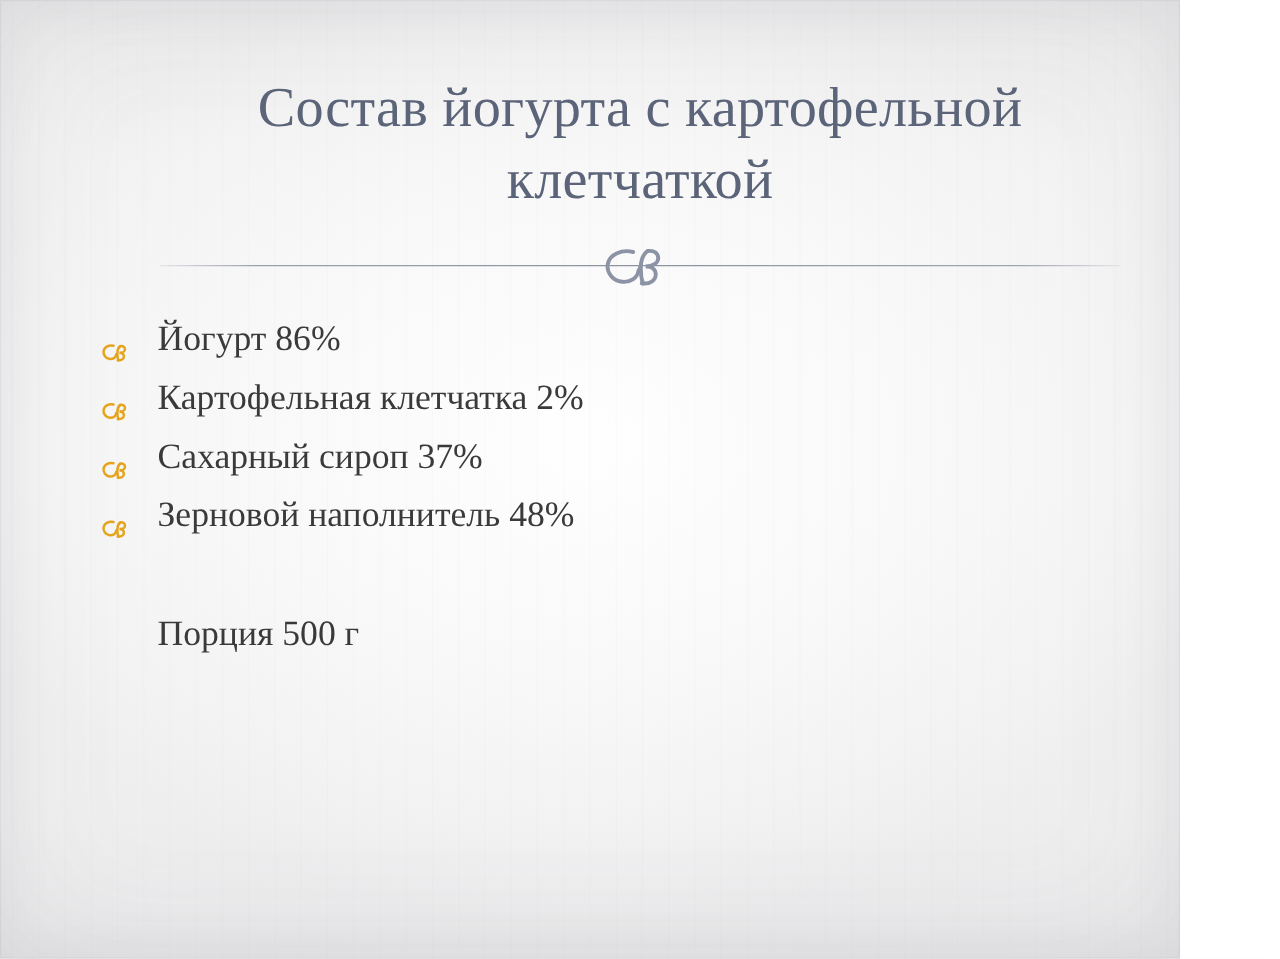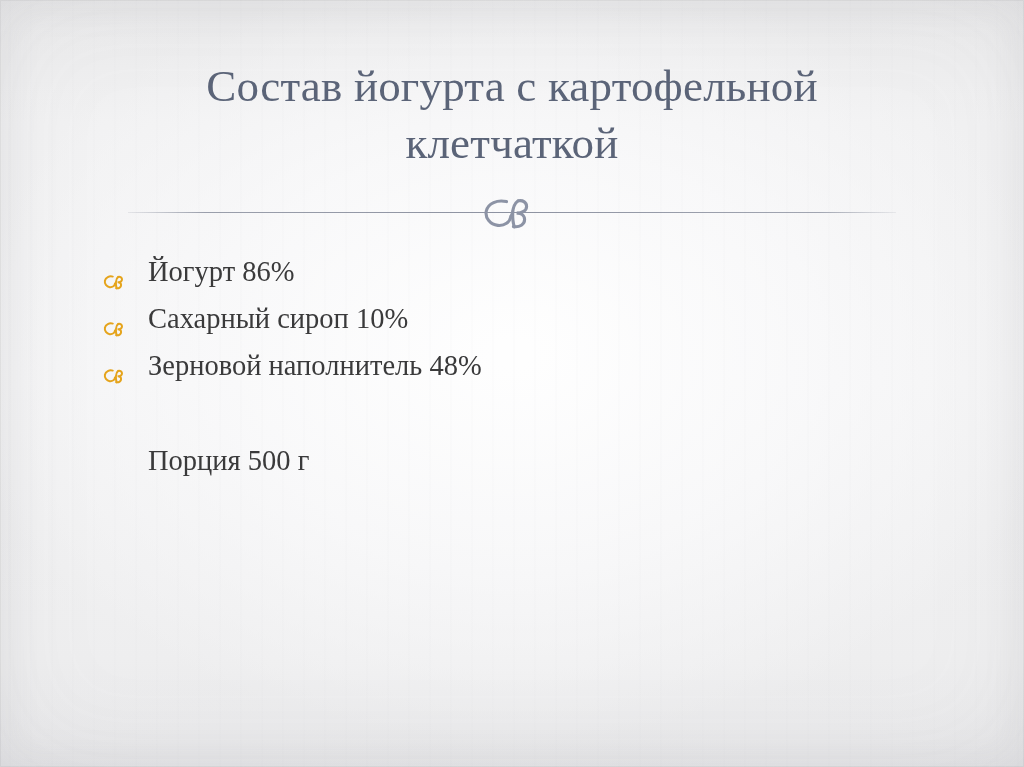--- a/index.html
+++ b/index.html
@@ -3,21 +3,21 @@
 <meta charset="utf-8">
 <style>
   html, body {
     margin: 0;
     padding: 0;
     background: #ffffff;
   }
 
   #slide {
     position: relative;
-    width: 1024px;
+    width: 944px;
     height: 767px;
     overflow: hidden;
     font-family: "Liberation Serif", "DejaVu Serif", serif;
     background-color: #ececed;
     background-image:
       radial-gradient(ellipse 78% 72% at 50% 46%,
          rgba(255,255,255,0.95) 0%,
          rgba(250,250,251,0.75) 38%,
          rgba(238,238,239,0.25) 70%,
          rgba(222,222,224,0.0) 100%),
@@ -98,21 +98,21 @@
     line-height: 1;
   }
   .ornament {
     display: block;
   }
   .ornament svg { display: block; }
 
   
   #body-block {
     position: absolute;
-    left: 102px;
+    left: 80px;
     top: 258px;
     width: 860px;
   }
   .bullet-row {
     display: flex;
     align-items: baseline;
     height: 47px;
   }
   .bullet-marker {
     flex: 0 0 auto;
@@ -187,32 +187,44 @@
           <g fill="none" stroke="#e5a41c" stroke-width="2.0" stroke-linecap="round">
             <path d="M10.8 2.6 C7.3 1.7 3.6 3.3 2.9 6.7 C2.3 9.8 4.6 12.8 7.7 13.2 C10.5 13.5 12.7 11.8 13.0 9.4"></path>
             <path d="M14.2 14.2 C17.0 14.6 19.1 13.2 19.1 11.1 C19.1 9.2 17.5 8.1 15.6 8.3 C17.9 8.3 20.0 7.2 20.0 5.3 C20.0 3.6 18.4 2.6 16.5 2.9"></path>
             <path d="M16.2 2.9 C14.7 4.0 14.0 5.9 13.9 8.3 C13.8 10.9 14.1 12.9 14.7 14.3"></path>
           </g>
         </svg>
       </span>
       <span class="bullet-text">Йогурт 86%</span>
     </div>
 
-
-    <div class="bullet-row">
-      <span class="bullet-marker">
-        <svg width="26" height="18" viewBox="0 0 26 18" aria-hidden="true">
-          <g fill="none" stroke="#e5a41c" stroke-width="2.0" stroke-linecap="round">
-            <path d="M10.8 2.6 C7.3 1.7 3.6 3.3 2.9 6.7 C2.3 9.8 4.6 12.8 7.7 13.2 C10.5 13.5 12.7 11.8 13.0 9.4"></path>
-            <path d="M14.2 14.2 C17.0 14.6 19.1 13.2 19.1 11.1 C19.1 9.2 17.5 8.1 15.6 8.3 C17.9 8.3 20.0 7.2 20.0 5.3 C20.0 3.6 18.4 2.6 16.5 2.9"></path>
-            <path d="M16.2 2.9 C14.7 4.0 14.0 5.9 13.9 8.3 C13.8 10.9 14.1 12.9 14.7 14.3"></path>
-          </g>
-        </svg>
-      </span>
-      <span class="bullet-text">Сахарный сироп 10%</span>
+    <div class="bullet-row">
+      <span class="bullet-marker">
+        <svg width="26" height="18" viewBox="0 0 26 18" aria-hidden="true">
+          <g fill="none" stroke="#e5a41c" stroke-width="2.0" stroke-linecap="round">
+            <path d="M10.8 2.6 C7.3 1.7 3.6 3.3 2.9 6.7 C2.3 9.8 4.6 12.8 7.7 13.2 C10.5 13.5 12.7 11.8 13.0 9.4"></path>
+            <path d="M14.2 14.2 C17.0 14.6 19.1 13.2 19.1 11.1 C19.1 9.2 17.5 8.1 15.6 8.3 C17.9 8.3 20.0 7.2 20.0 5.3 C20.0 3.6 18.4 2.6 16.5 2.9"></path>
+            <path d="M16.2 2.9 C14.7 4.0 14.0 5.9 13.9 8.3 C13.8 10.9 14.1 12.9 14.7 14.3"></path>
+          </g>
+        </svg>
+      </span>
+      <span class="bullet-text">Картофельная клетчатка 2%</span>
+    </div>
+
+    <div class="bullet-row">
+      <span class="bullet-marker">
+        <svg width="26" height="18" viewBox="0 0 26 18" aria-hidden="true">
+          <g fill="none" stroke="#e5a41c" stroke-width="2.0" stroke-linecap="round">
+            <path d="M10.8 2.6 C7.3 1.7 3.6 3.3 2.9 6.7 C2.3 9.8 4.6 12.8 7.7 13.2 C10.5 13.5 12.7 11.8 13.0 9.4"></path>
+            <path d="M14.2 14.2 C17.0 14.6 19.1 13.2 19.1 11.1 C19.1 9.2 17.5 8.1 15.6 8.3 C17.9 8.3 20.0 7.2 20.0 5.3 C20.0 3.6 18.4 2.6 16.5 2.9"></path>
+            <path d="M16.2 2.9 C14.7 4.0 14.0 5.9 13.9 8.3 C13.8 10.9 14.1 12.9 14.7 14.3"></path>
+          </g>
+        </svg>
+      </span>
+      <span class="bullet-text">Сахарный сироп 37%</span>
     </div>
 
     <div class="bullet-row">
       <span class="bullet-marker">
         <svg width="26" height="18" viewBox="0 0 26 18" aria-hidden="true">
           <g fill="none" stroke="#e5a41c" stroke-width="2.0" stroke-linecap="round">
             <path d="M10.8 2.6 C7.3 1.7 3.6 3.3 2.9 6.7 C2.3 9.8 4.6 12.8 7.7 13.2 C10.5 13.5 12.7 11.8 13.0 9.4"></path>
             <path d="M14.2 14.2 C17.0 14.6 19.1 13.2 19.1 11.1 C19.1 9.2 17.5 8.1 15.6 8.3 C17.9 8.3 20.0 7.2 20.0 5.3 C20.0 3.6 18.4 2.6 16.5 2.9"></path>
             <path d="M16.2 2.9 C14.7 4.0 14.0 5.9 13.9 8.3 C13.8 10.9 14.1 12.9 14.7 14.3"></path>
           </g>

